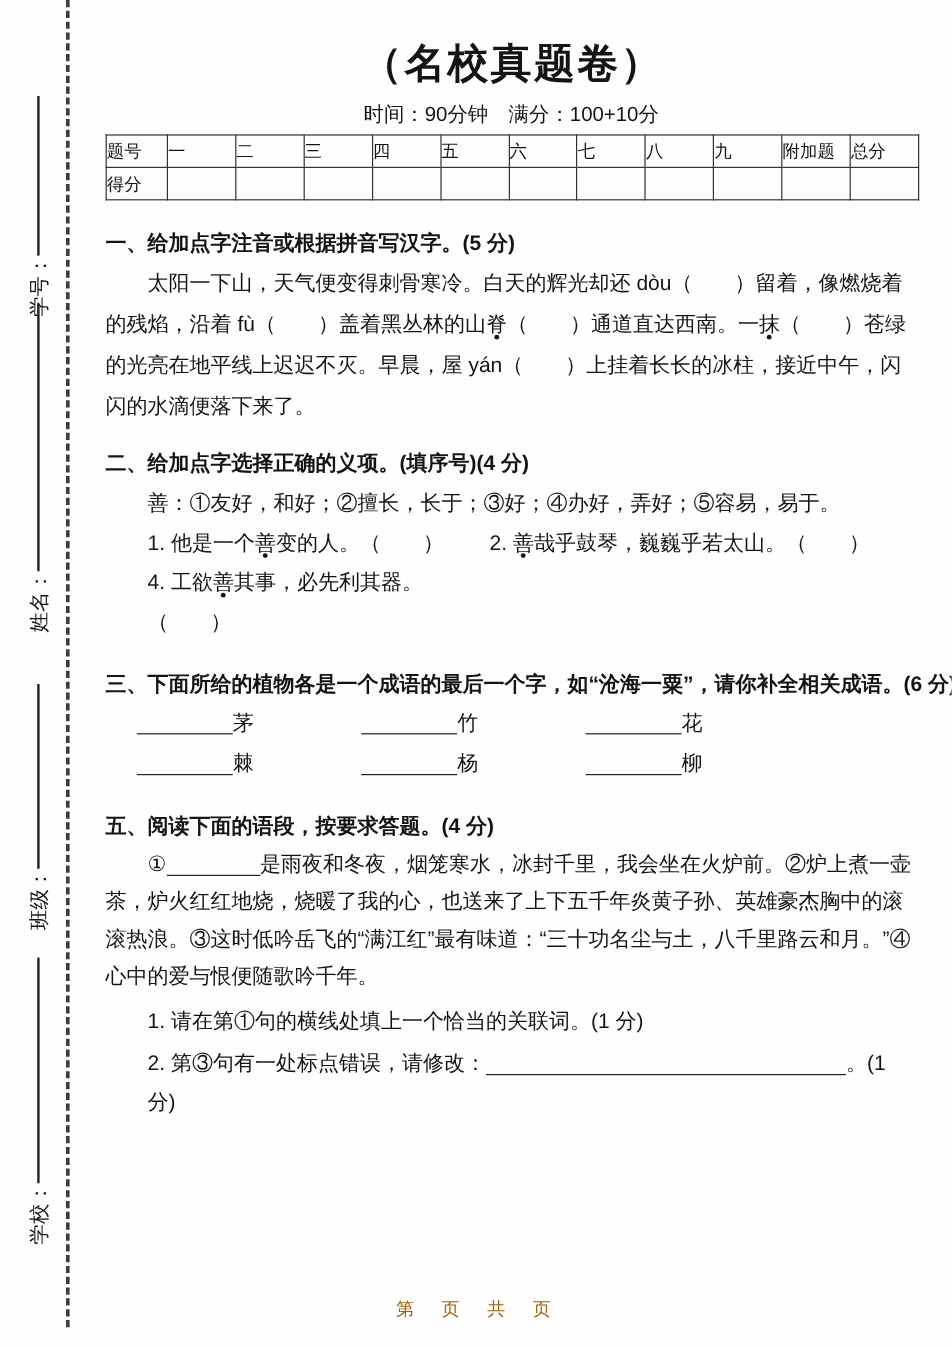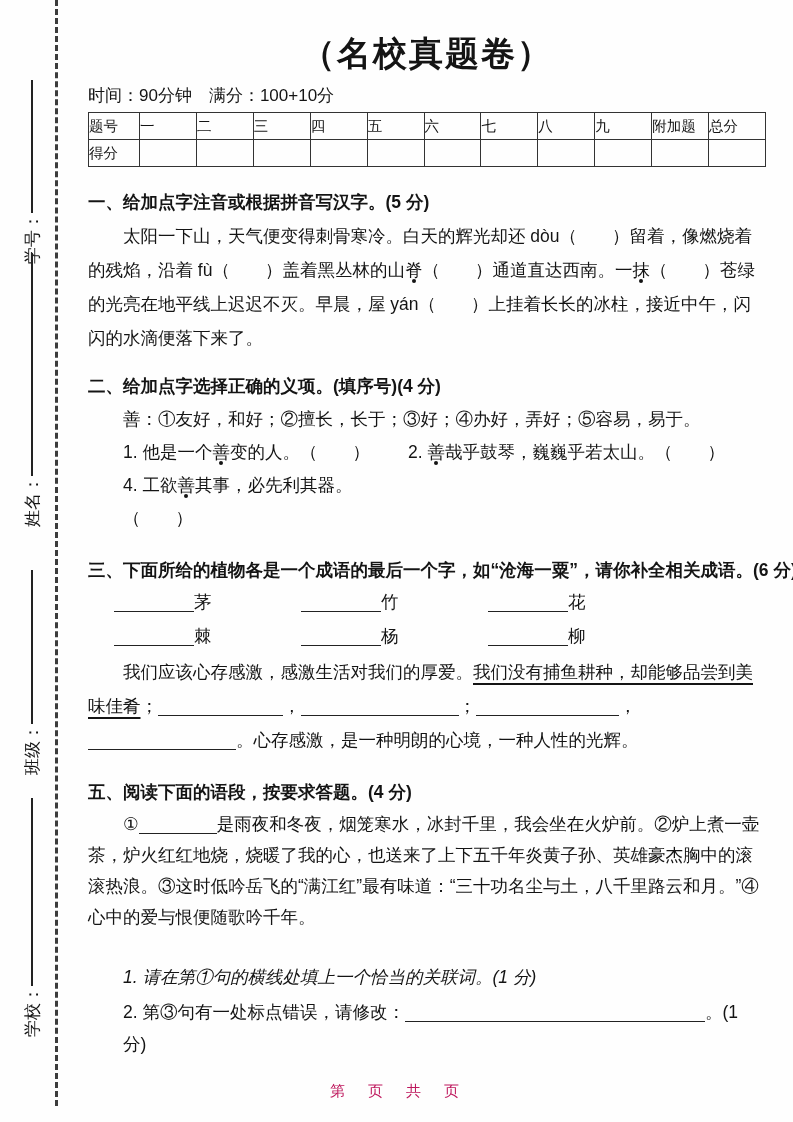--- a/index.html
+++ b/index.html
@@ -20,49 +20,49 @@
   }
   .mgroup .mline{flex:1;height:0;border-bottom:2px solid #222;}
   .g1{left:19px;top:264px;width:184px;}
   .g2{left:19px;top:527px;width:274px;}
   .g3{left:19px;top:775px;width:205px;}
   .g4{left:19px;top:1037px;width:239px;}
   
   .main{position:absolute;left:88px;top:14px;width:678px;}
   .title{font-size:45px;font-weight:700;text-align:center;line-height:62px;letter-spacing:3px;}
   .subtitle{font-size:34px;font-weight:700;text-align:center;line-height:50px;margin-top:14px;letter-spacing:2px;}
-  .meta{text-align:left;font-size:17px;margin-top:6px;padding-right:2px;}
+  .meta{text-align:center;font-size:17px;margin-top:6px;padding-right:2px;}
   
   table.score{width:100%;border-collapse:collapse;margin-top:5px;table-layout:fixed;}
   table.score td{
     border:1.6px solid #333;height:26px;text-align:left;
     font-size:14.5px;padding:0;overflow:hidden;
   }
   table.score td.c0{width:50px;}
   
   .sec-h{font-weight:700;font-size:17.5px;margin:0;line-height:30px;white-space:nowrap;}
   .para{font-size:17.5px;line-height:34px;text-indent:2em;margin:2px 0 0 0;}
   .para5{font-size:17.5px;line-height:31px;text-indent:2em;margin:2px 0 0 0;}
   .gloss{font-size:17.5px;line-height:33px;padding-left:2em;margin-top:2px;}
   .grid2{display:grid;grid-template-columns:285px 1fr;padding-left:2em;font-size:17.5px;line-height:33px;}
   .blankrow{display:flex;padding-left:26px;font-size:17.5px;line-height:34px;}
   .blankrow .bitem{width:187px;}
   .qline{font-size:17.5px;line-height:32px;padding-left:2em;margin-top:3px;}
-  .mt20{margin-top:20px;} .mt16{margin-top:16px;} .mt22{margin-top:22px;} .mt12{margin-top:28px;font-style:italic;}
+  .mt20{margin-top:20px;} .mt16{margin-top:16px;} .mt22{margin-top:22px;} .mt12{margin-top:6px;}
   
   .blank{display:inline-block;height:0;border-bottom:1.7px solid #222;vertical-align:-4px;}
   .em-dot{position:relative;}
   .em-dot::after{
     content:"";position:absolute;left:50%;bottom:-3px;transform:translateX(-50%);
     width:4px;height:4px;border-radius:50%;background:#141414;
   }
   .uline{text-decoration:underline;text-underline-offset:5px;text-decoration-thickness:1.5px;}
   
   .footer{position:absolute;left:0;right:0;top:1082px;text-align:center;
-    font-size:15px;letter-spacing:4px;color:#be185d;}
+    font-size:15px;letter-spacing:4px;color:#a16207;}
 </style>
 </head>
 <body>
 
 <div class="cutline"></div>
 
 <div class="mgroup g1">
   <span>学号：</span>
   <span class="mline"></span>
 </div>
@@ -139,21 +139,20 @@
       <div class="bitem"><span class="blank" style="width: 80px;"></span>花</div>
     </div>
     <div class="blankrow">
       <div class="bitem"><span class="blank" style="width: 80px;"></span>棘</div>
       <div class="bitem"><span class="blank" style="width: 80px;"></span>杨</div>
       <div class="bitem"><span class="blank" style="width: 80px;"></span>柳</div>
     </div>
   </div>
 
   <div>
-    <p class="para">我们应该心存感激，感激生活对我们的厚爱。<span class="uline">我们没有捕鱼耕种，却能够品尝到美味佳肴</span>；<span class="blank" style="width: 125px;"></span>，<span class="blank" style="width: 158px;"></span>；<span class="blank" style="width: 143px;"></span>，<span class="blank" style="width: 148px;"></span>。心存感激，是一种明朗的心境，一种人性的光辉。</p>
   </div>
 
   <div>
     <div class="sec-h mt20">五、阅读下面的语段，按要求答题。(4 分)</div>
     <p class="para5">①<span class="blank" style="width: 78px;"></span>是雨夜和冬夜，烟笼寒水，冰封千里，我会坐在火炉前。②炉上煮一壶茶，炉火红红地烧，烧暖了我的心，也送来了上下五千年炎黄子孙、英雄豪杰胸中的滚滚热浪。③这时低吟岳飞的“满江红”最有味道：“三十功名尘与土，八千里路云和月。”④心中的爱与恨便随歌吟千年。</p>
     <div class="qline mt12">1. 请在第①句的横线处填上一个恰当的关联词。(1 分)</div>
     <div class="qline">2. 第③句有一处标点错误，请修改：<span class="blank" style="width: 300px;"></span>。(1 分)</div>
   </div>
 </div>
 

